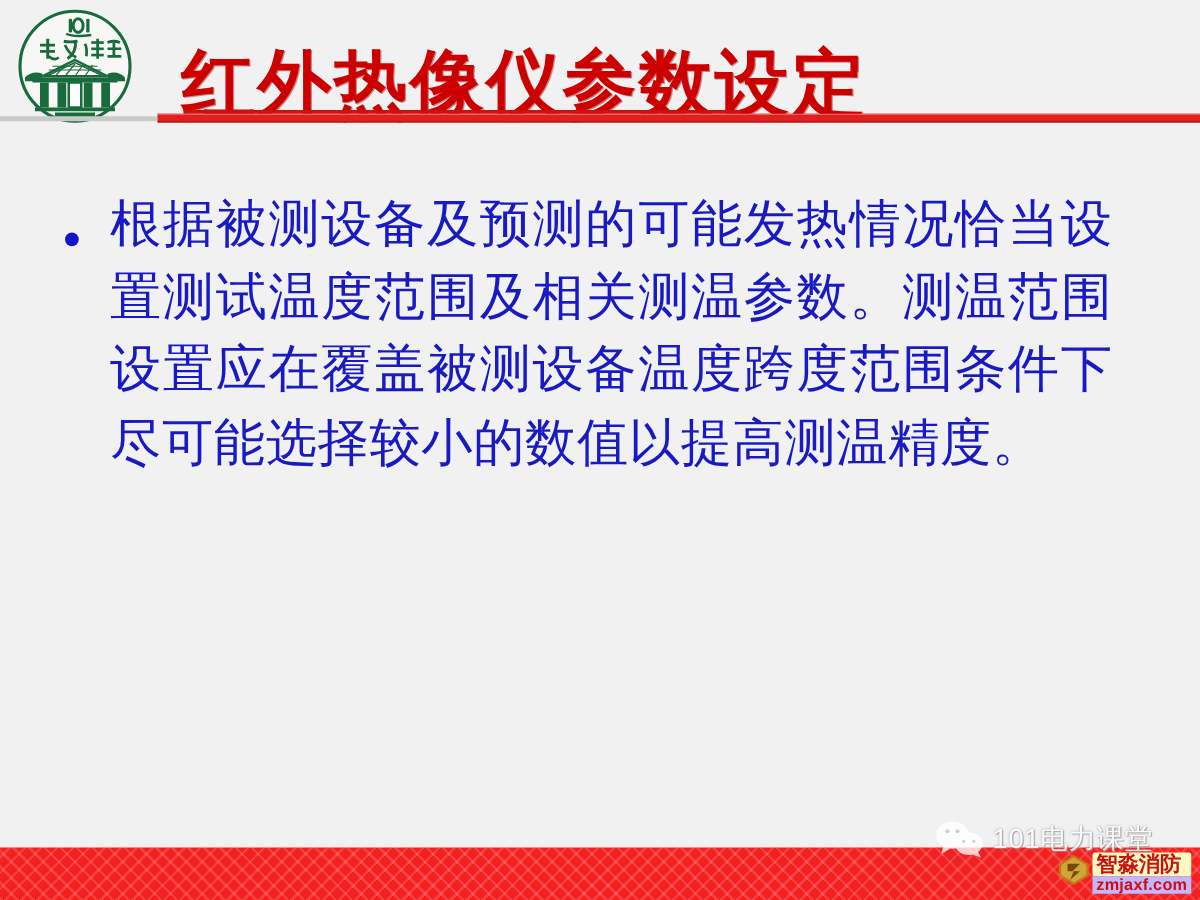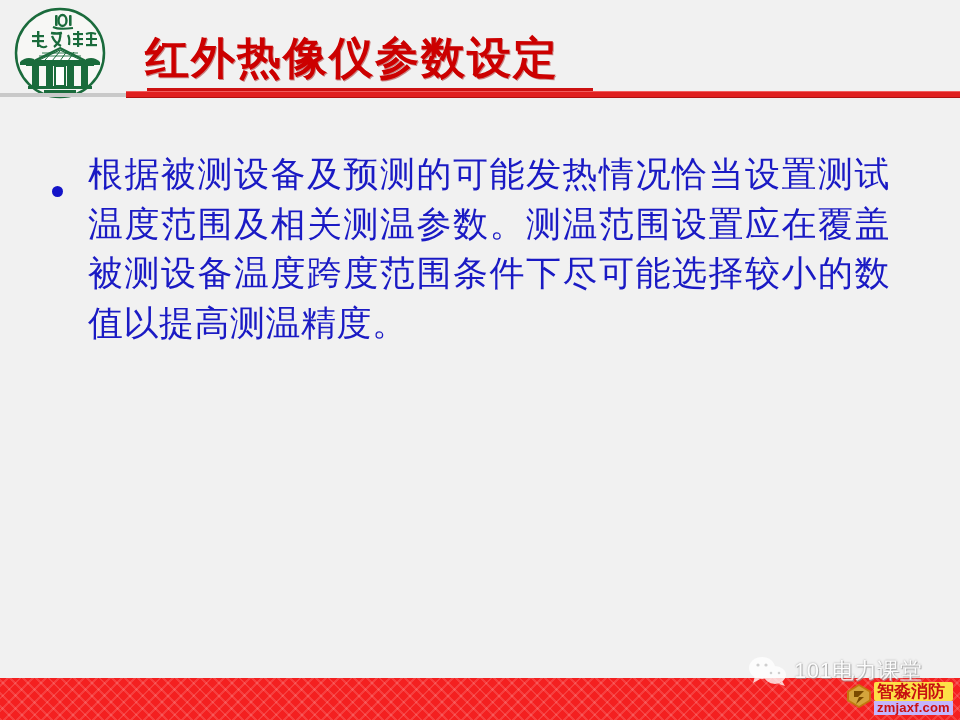--- a/index.html
+++ b/index.html
@@ -37,21 +37,21 @@
     top: 6px;
     width: 96px;
     height: 94px;
   }
   .logo svg { display: block; }
 
   .slide-title {
     position: absolute;
     left: 145px;
     top: 36px;
-    font-size: 44px;
+    font-size: 59px;
     line-height: 1.06;
     color: #cc0000;
     font-weight: bold;
     letter-spacing: 2px;
     white-space: nowrap;
     text-shadow: 1px 1px 0 rgba(150,0,0,0.45);
   }
 
   .title-underline {
     position: absolute;
@@ -102,21 +102,21 @@
     top: 36px;
     width: 11px;
     height: 11px;
     border-radius: 50%;
     background: #1414c8;
   }
 
   .bullet-text {
     margin: 0;
     padding: 0 70px 0 40px;
-    font-size: 35px;
+    font-size: 41px;
     line-height: 1.42;
     color: #1a1ac4;
     text-align: justify;
     text-justify: inter-ideograph;
     letter-spacing: 0.5px;
     text-indent: 0;
   }
 
   
   .footer-band {
@@ -162,21 +162,21 @@
     align-items: flex-start;
     gap: 2px;
   }
   .watermark-mark { display: block; margin-top: 1px; }
   .watermark-texts { display: flex; flex-direction: column; line-height: 1; }
   .watermark-name {
     font-size: 17px;
     font-weight: bold;
     color: #c81010;
     font-family: "Liberation Sans", "DejaVu Sans", sans-serif;
-    background: #fde047;
+    background: #fef9c3;
     padding: 1px 3px;
     border-radius: 2px;
     letter-spacing: 0;
     white-space: nowrap;
   }
   .watermark-url {
     font-size: 13px;
     font-weight: bold;
     color: #c81010;
     font-family: "Liberation Sans", "DejaVu Sans", sans-serif;

